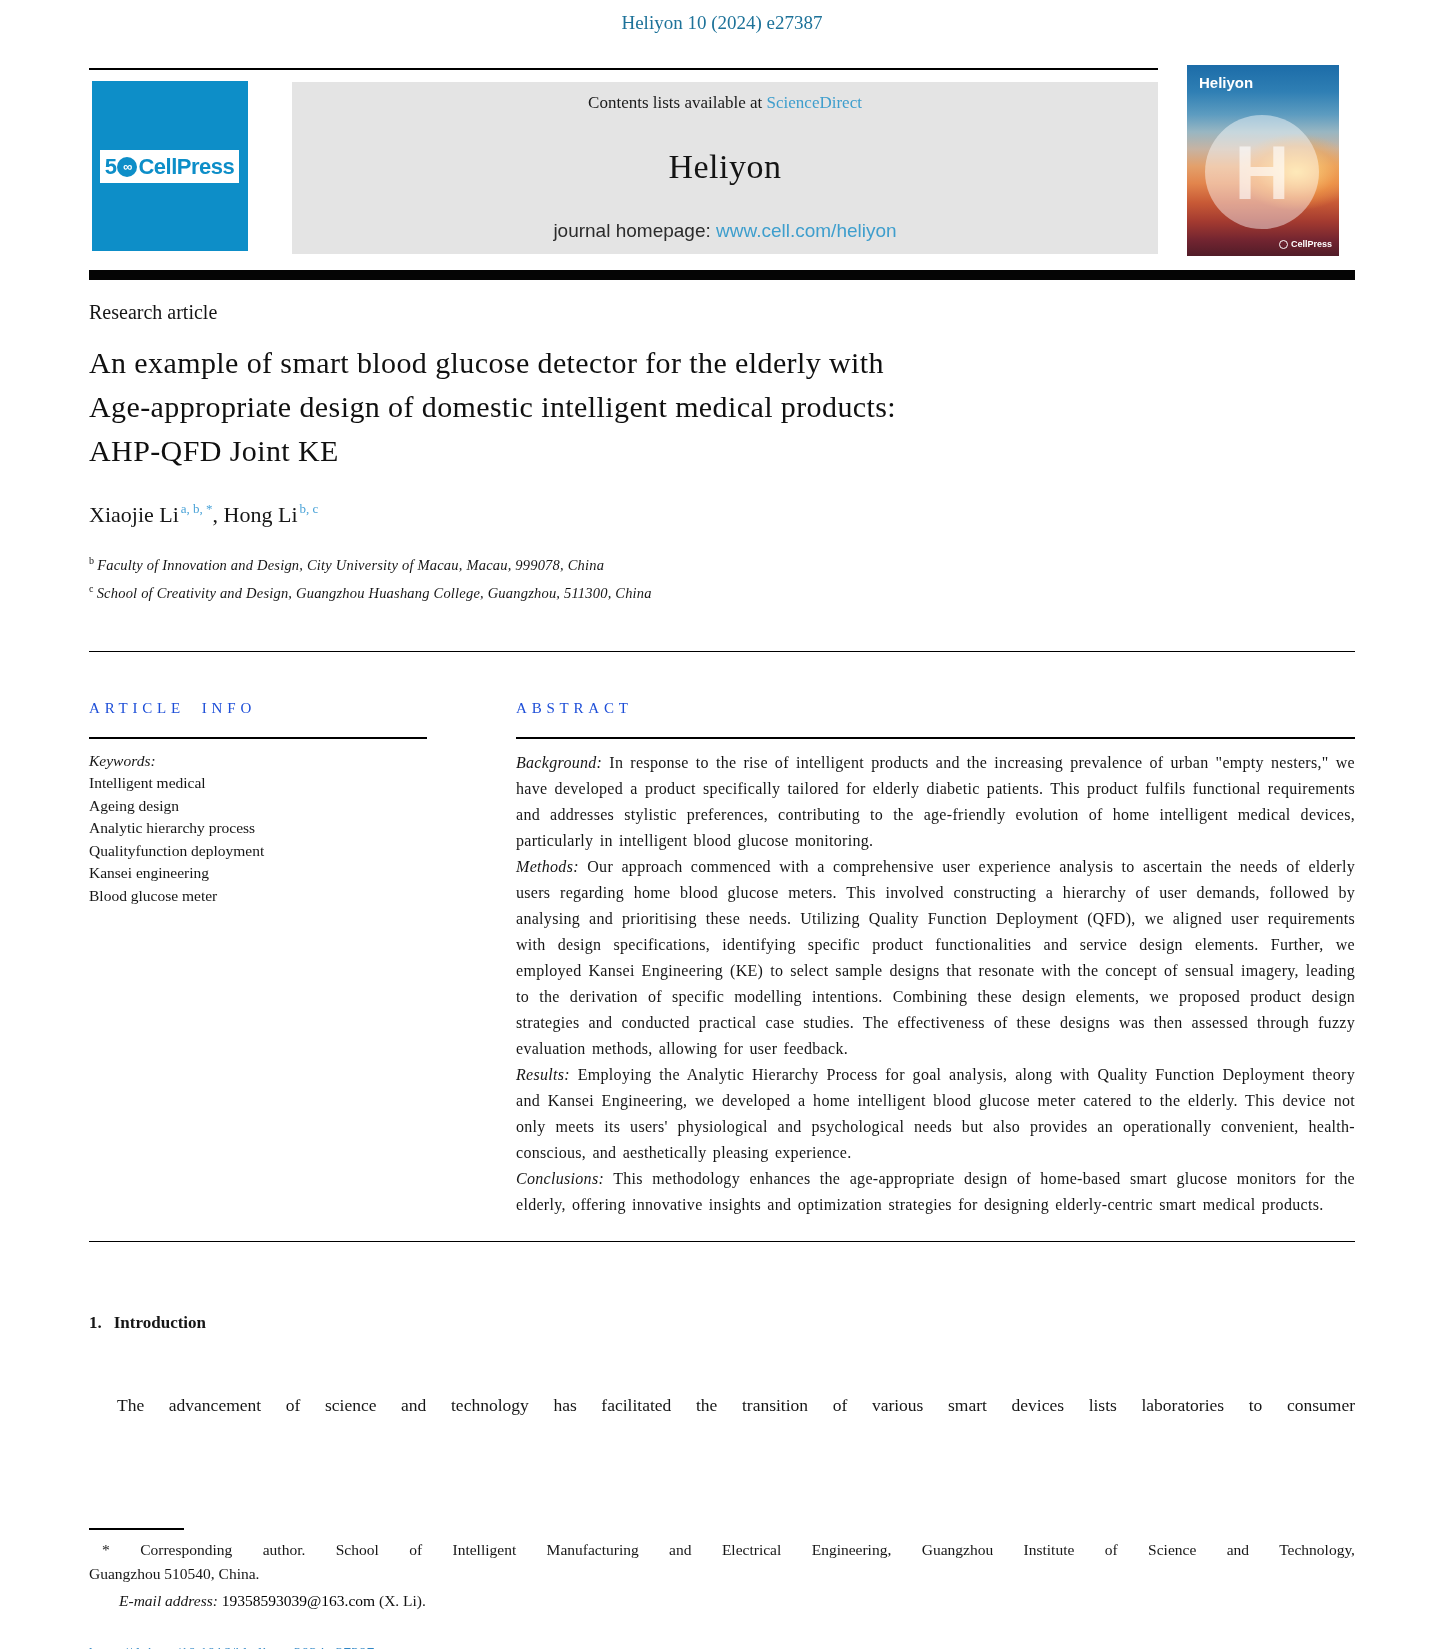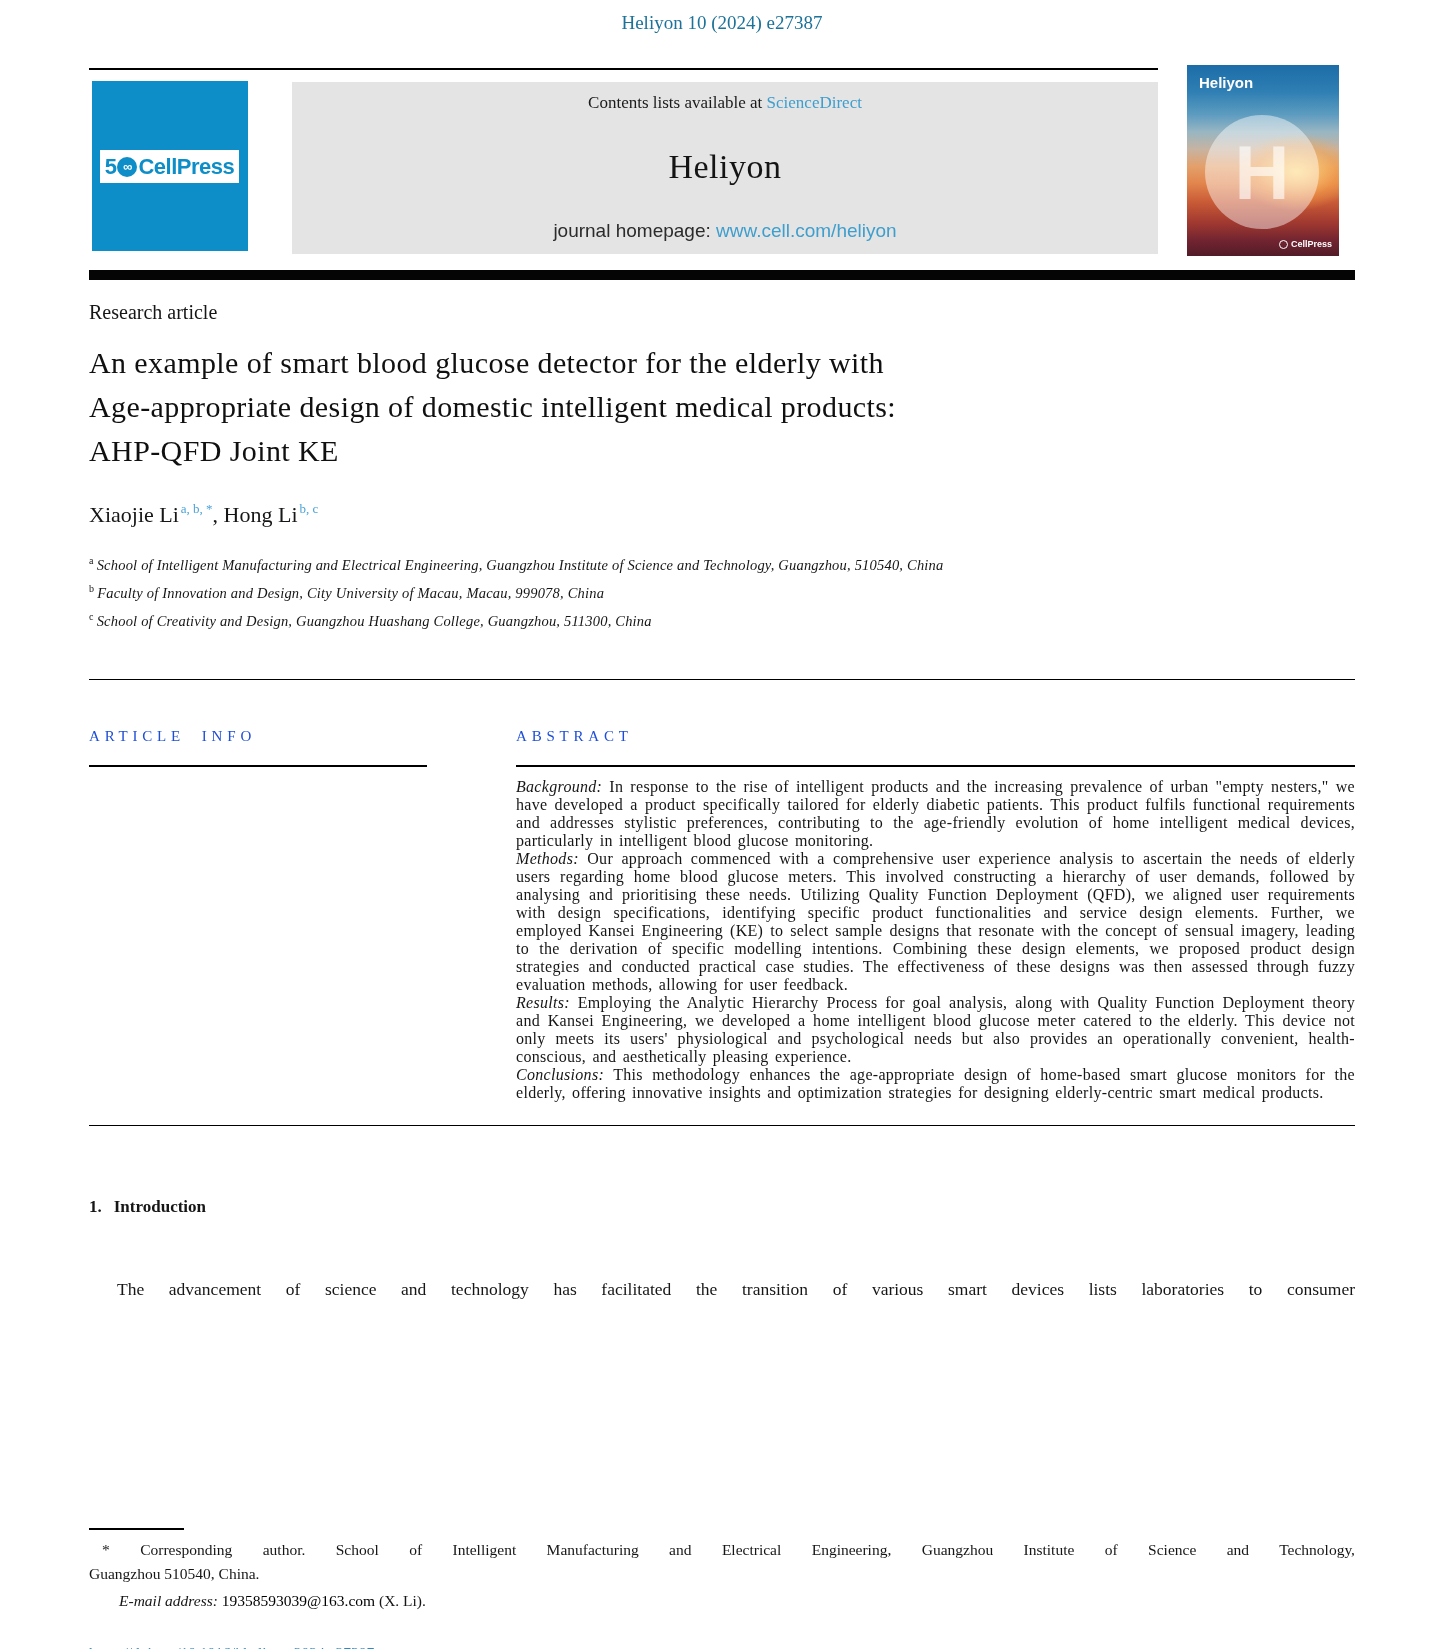--- a/index.html
+++ b/index.html
@@ -95,21 +95,21 @@
     margin-top:46px; font-size:15px; line-height:20px;
     letter-spacing:0.32em; word-spacing:0.55em; color:#1d4ed8;
   }
   .col-rule { margin-top:19px; height:1.2px; background:#000; }
   .col-body { margin-top:11px; }
 
   .keywords { font-size:15.5px; line-height:22.5px; }
   .kw-label { font-style:italic; }
 
   .abstract p {
-    margin:0; font-size:16px; line-height:18px; text-align:justify;
+    margin:0; font-size:16px; line-height:26px; text-align:justify;
     letter-spacing:0.3px; word-spacing:2px;
   }
   .abstract .ab-label { font-style:italic; }
 
   .intro-h { margin-top:70px; font-size:17px; line-height:22px; font-weight:bold; }
   .intro-h .num { margin-right:12px; }
   .intro-p {
     margin:59px 0 0 0; font-size:17.5px; line-height:24px;
     text-indent:28px; text-align:justify; text-align-last:justify;
   }
@@ -178,31 +178,39 @@
 
     <div class="title">
       <div>An example of smart blood glucose detector for the elderly with</div>
       <div>Age-appropriate design of domestic intelligent medical products:</div>
       <div>AHP-QFD Joint KE</div>
     </div>
 
     <div class="authors"><span>Xiaojie Li</span><sup>a, b, *</sup><span>, </span><span>Hong Li</span><sup>b, c</sup></div>
 
     <div class="affiliations">
-      <div><sup>a</sup><i>School of Intelligent Manufacturing and Electrical Engineering, Guangzhou Institute of Science and Technology, Guangzhou, 510540, China</i></div>
       <div><sup>b</sup><i>Faculty of Innovation and Design, City University of Macau, Macau, 999078, China</i></div>
       <div><sup>c</sup><i>School of Creativity and Design, Guangzhou Huashang College, Guangzhou, 511300, China</i></div>
     </div>
 
     <div class="rule-full"></div>
 
     <div class="two-col">
       <div class="col-left">
         <div class="col-heading">ARTICLE INFO</div>
         <div class="col-rule"></div>
+        <div class="col-body keywords">
+          <div class="kw-label">Keywords:</div>
+          <div>Intelligent medical</div>
+          <div>Ageing design</div>
+          <div>Analytic hierarchy process</div>
+          <div>Qualityfunction deployment</div>
+          <div>Kansei engineering</div>
+          <div>Blood glucose meter</div>
+        </div>
       </div>
       <div class="col-gap"></div>
       <div class="col-right">
         <div class="col-heading">ABSTRACT</div>
         <div class="col-rule"></div>
         <div class="col-body abstract">
           <p><span class="ab-label">Background:</span> <span>In response to the rise of intelligent products and the increasing prevalence of urban "empty nesters," we have developed a product specifically tailored for elderly diabetic patients. This product fulfils functional requirements and addresses stylistic preferences, contributing to the age-friendly evolution of home intelligent medical devices, particularly in intelligent blood glucose monitoring.</span></p>
           <p><span class="ab-label">Methods:</span> <span>Our approach commenced with a comprehensive user experience analysis to ascertain the needs of elderly users regarding home blood glucose meters. This involved constructing a hierarchy of user demands, followed by analysing and prioritising these needs. Utilizing Quality Function Deployment (QFD), we aligned user requirements with design specifications, identifying specific product functionalities and service design elements. Further, we employed Kansei Engineering (KE) to select sample designs that resonate with the concept of sensual imagery, leading to the derivation of specific modelling intentions. Combining these design elements, we proposed product design strategies and conducted practical case studies. The effectiveness of these designs was then assessed through fuzzy evaluation methods, allowing for user feedback.</span></p>
           <p><span class="ab-label">Results:</span> <span>Employing the Analytic Hierarchy Process for goal analysis, along with Quality Function Deployment theory and Kansei Engineering, we developed a home intelligent blood glucose meter catered to the elderly. This device not only meets its users' physiological and psychological needs but also provides an operationally convenient, health-conscious, and aesthetically pleasing experience.</span></p>
           <p><span class="ab-label">Conclusions:</span> <span>This methodology enhances the age-appropriate design of home-based smart glucose monitors for the elderly, offering innovative insights and optimization strategies for designing elderly-centric smart medical products.</span></p>

